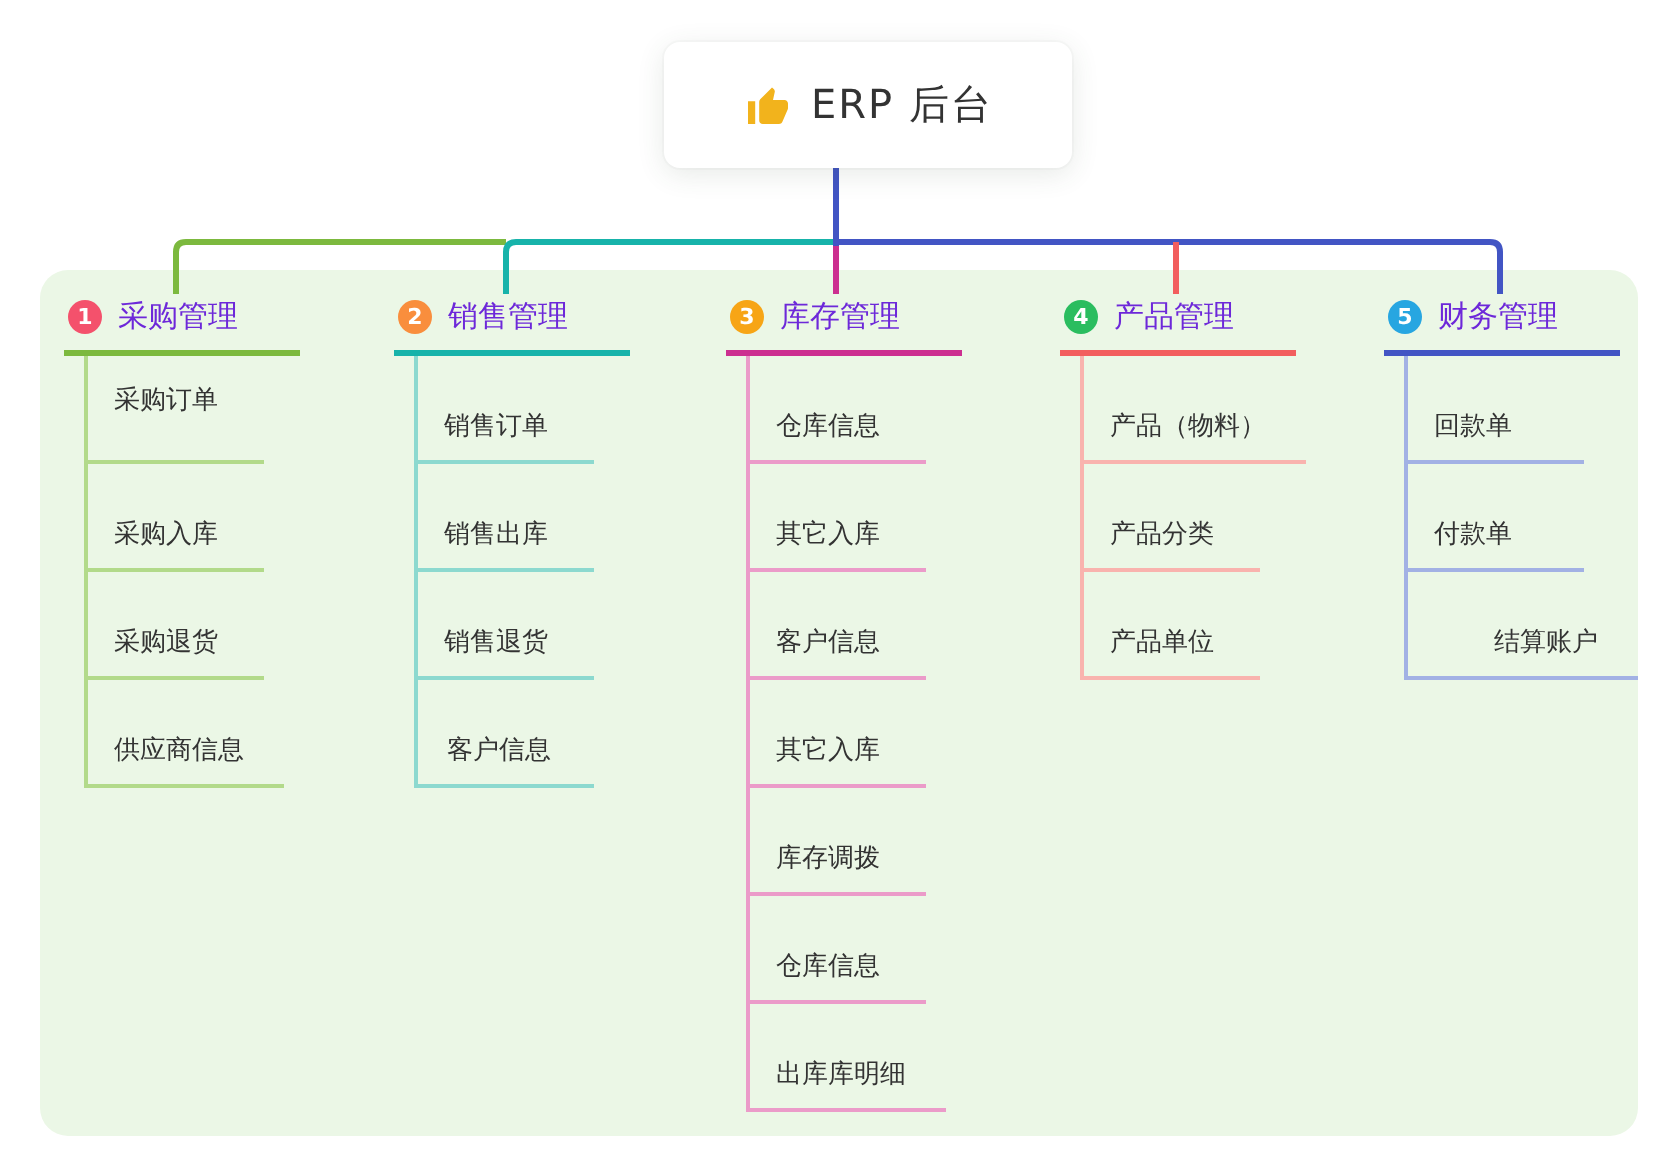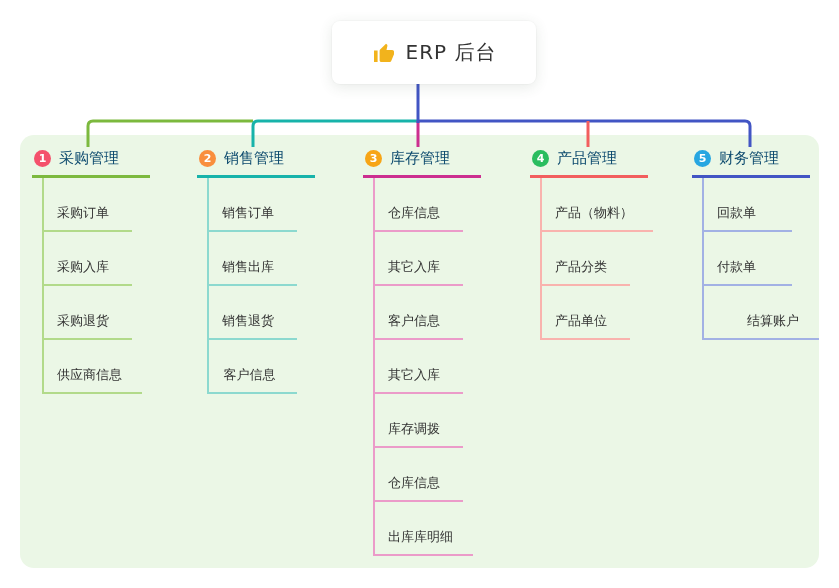--- a/index.html
+++ b/index.html
@@ -26,21 +26,21 @@
   .c3 { left:363px; }
   .c4 { left:530px; }
   .c5 { left:692px; }
 
   .branch-header { display:inline-flex; align-items:center; gap:8px;
                    min-width:118px; padding:2px 16px 7px 2px;
                    border-bottom:3px solid #999; cursor:default; }
   .badge { width:17px; height:17px; border-radius:50%; flex:0 0 17px;
            color:#fff; font-size:11px; font-weight:bold; line-height:17px;
            text-align:center; }
-  .branch-label { font-size:15px; font-weight:500; color:#0c4a6e; white-space:nowrap; }
+  .branch-label { font-size:15px; font-weight:500; color:#6d28d9; white-space:nowrap; }
 
   .children { margin-left:10px; border-left:2px solid #ccc; }
   .child { height:54px; min-width:88px; width:fit-content;
            padding:0 20px 0 13px; display:flex; align-items:flex-end;
            border-bottom:2px solid #ccc; white-space:nowrap; }
   .child span { font-size:13px; color:#333; margin-bottom:8px; display:block; }
 </style>
 </head>
 <body>
 
@@ -63,21 +63,21 @@
     </svg>
     <span class="root-title">ERP 后台</span>
   </div>
 
   <div class="col c1">
     <div class="branch-header" style="border-bottom-color: rgb(124, 185, 62);">
       <span class="badge" style="background-color: rgb(244, 81, 108);">1</span>
       <span class="branch-label">采购管理</span>
     </div>
     <div class="children" style="border-left-color: rgb(178, 218, 138);">
-      <div class="child" style="border-bottom-color: rgb(178, 218, 138);">
+      <div class="child" style="border-bottom-color: rgb(178, 218, 138); align-items: center;">
           <span>采购订单</span>
         </div>
       <div class="child" style="border-bottom-color: rgb(178, 218, 138);">
           <span>采购入库</span>
         </div>
       <div class="child" style="border-bottom-color: rgb(178, 218, 138);">
           <span>采购退货</span>
         </div>
       <div class="child" style="border-bottom-color: rgb(178, 218, 138);">
           <span>供应商信息</span>

